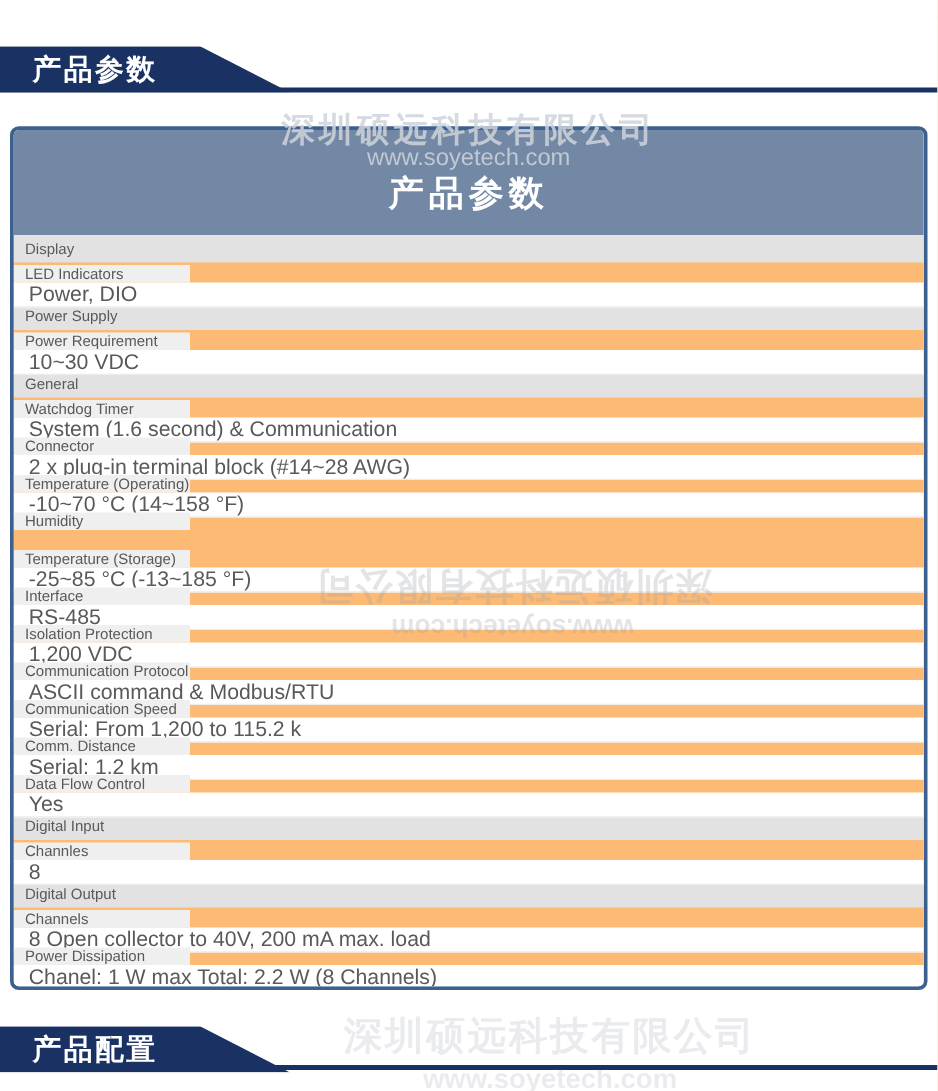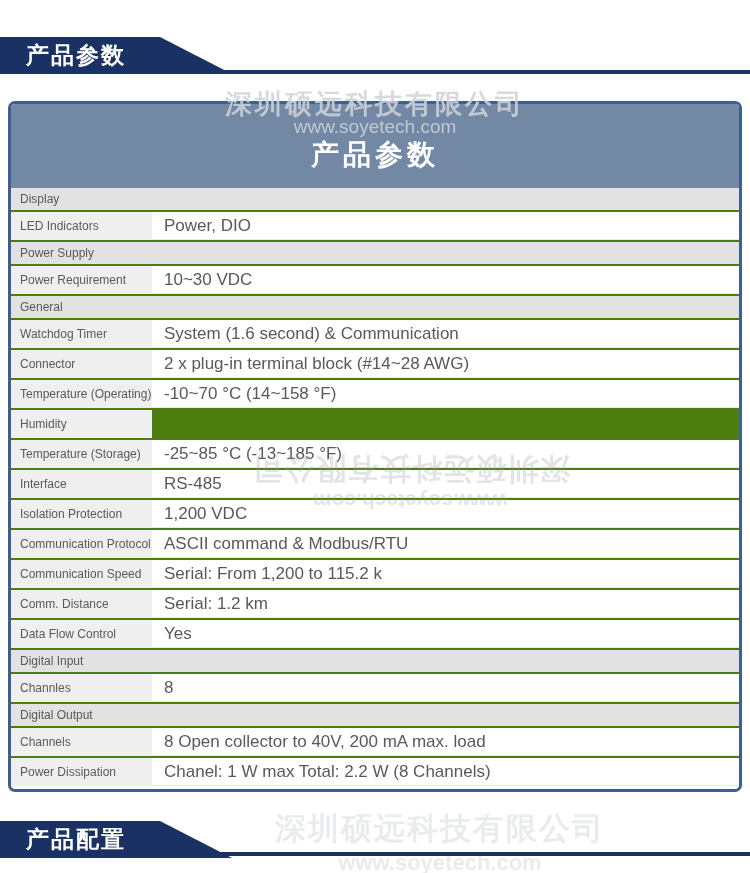--- a/index.html
+++ b/index.html
@@ -35,26 +35,26 @@
                 opacity:.9; z-index:4; }
   #wm-mid { left:190px; top:448px; width:440px; transform:rotate(180deg);
             color:#9aa0a8; opacity:.28; z-index:5; }
   #wm-mid .wm-co { font-size:30px; font-weight:bold; letter-spacing:2px; }
   #wm-mid .wm-u  { font-size:21px; font-weight:bold; }
   #wm-bot { left:160px; top:808px; width:560px; color:#b9bec6; opacity:.30; z-index:1; }
   #wm-bot .wm-co { font-size:31px; font-weight:bold; letter-spacing:2px; }
   #wm-bot .wm-u  { font-size:22px; font-weight:bold; }
 
   
-  .spec-table { background:#4d7c0f; }
+  .spec-table { background:#fdba74; }
   .row { display:flex; margin-top:2px; }
   .row:first-child { margin-top:0; }
   .row-section { height:22px; background:#e2e2e2; align-items:center; }
   .row-section span { padding-left:9px; font-size:12px; color:#595959; }
-  .row-data { height:28px; }
+  .row-data { height:28px;flex-direction:column; }
   .cell-key { width:141px; background:#efefef; font-size:12px; color:#595959;
               display:flex; align-items:center; padding-left:9px; flex:none; }
   .cell-val { flex:1; background:#ffffff; font-size:17px; color:#595959;
               display:flex; align-items:center; padding-left:12px;
               box-shadow:inset 0 -1px 0 #ececec; }
 </style>
 </head>
 <body>
 
 <div class="stage">

